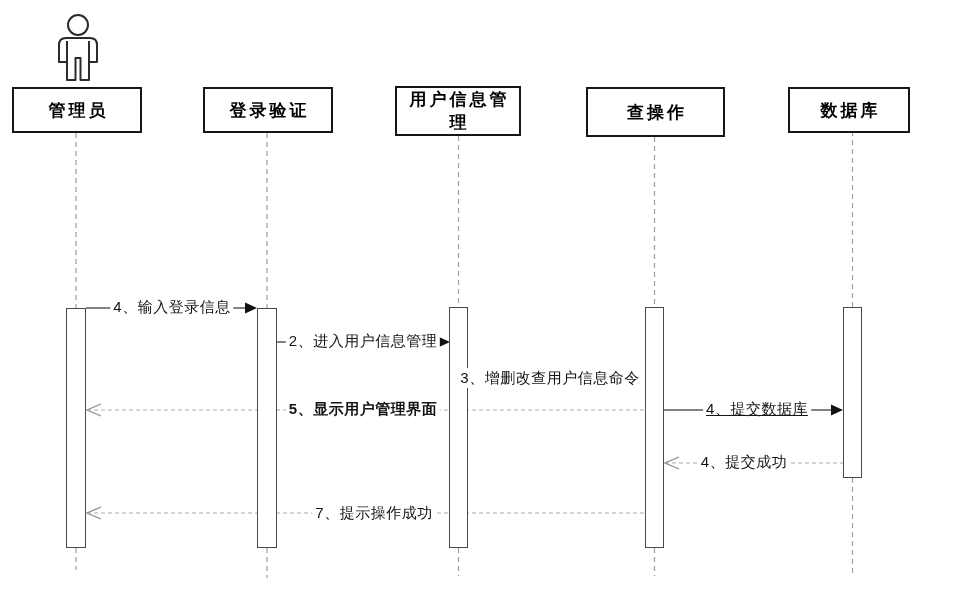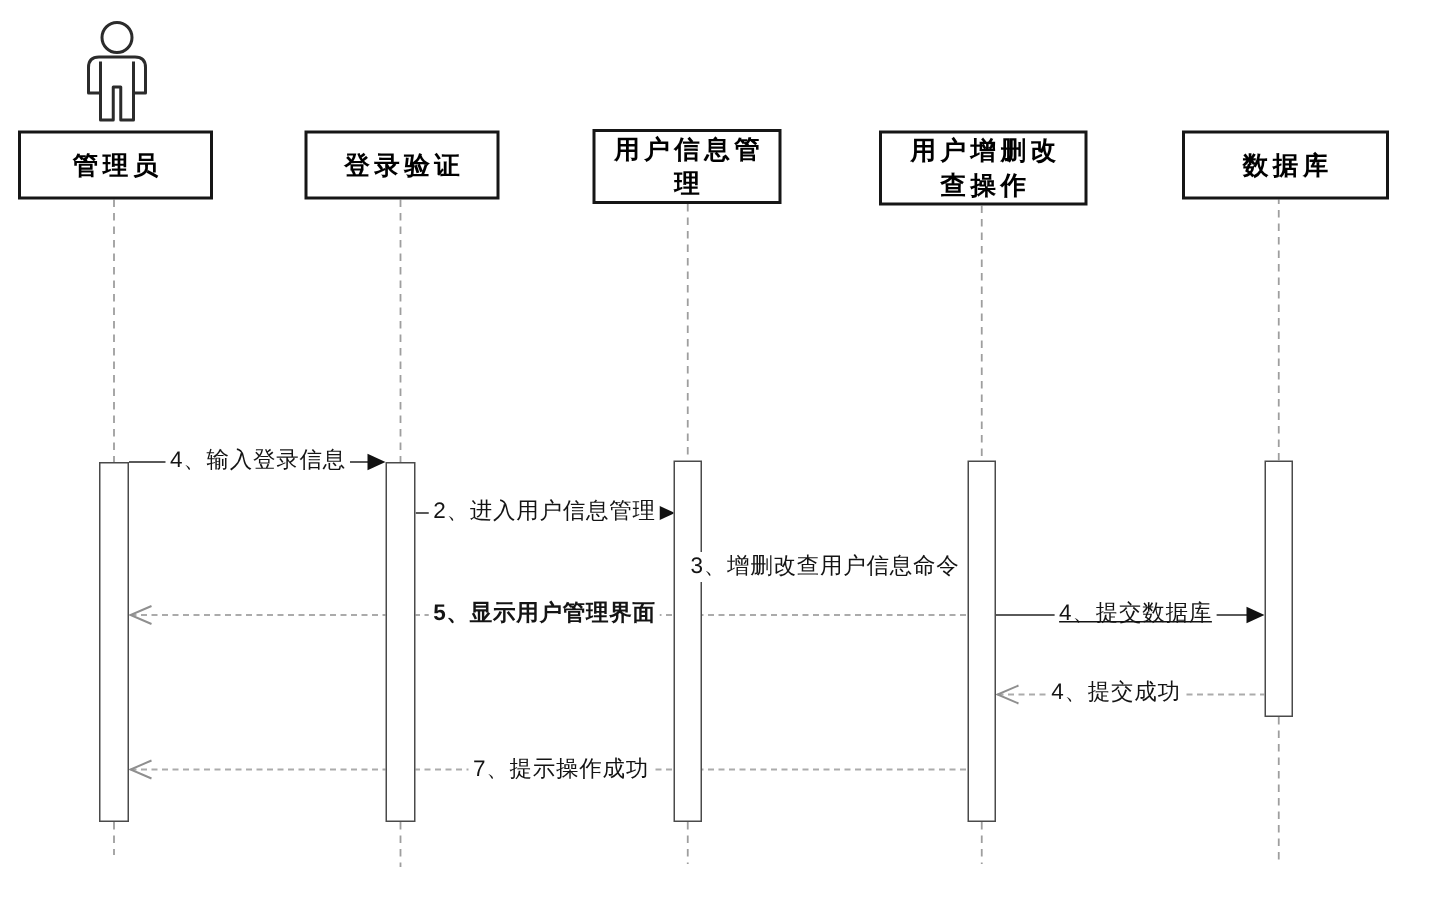--- a/index.html
+++ b/index.html
@@ -82,24 +82,23 @@
     <div>管理员</div>
   </div>
   <div class="pbox" style="left:395px;top:86px;width:126px;height:50px;">
     <div>用户信息管</div>
     <div>理</div>
   </div>
   <div class="pbox" style="left:203px;top:87px;width:130px;height:46px;">
     <div>登录验证</div>
   </div>
   <div class="pbox" style="left:586px;top:87px;width:139px;height:50px;">
-    <div>用户增删改</div>
     <div>查操作</div>
   </div>
-  <div class="pbox" style="left:788px;top:87px;width:138px;height:46px;text-align:center;">
+  <div class="pbox" style="left:788px;top:87px;width:122px;height:46px;text-align:center;">
     <div>数据库</div>
   </div>
 
   <div class="abar" style="left:66px;top:308px;width:20px;height:240px;"></div>
   <div class="abar" style="left:257px;top:308px;width:20px;height:240px;"></div>
   <div class="abar" style="left:449px;top:307px;width:19px;height:241px;"></div>
   <div class="abar" style="left:645px;top:307px;width:19px;height:241px;"></div>
   <div class="abar" style="left:843px;top:307px;width:19px;height:171px;"></div>
 
   <div class="mlabel" style="left:172px;top:307px;">4、输入登录信息</div>

